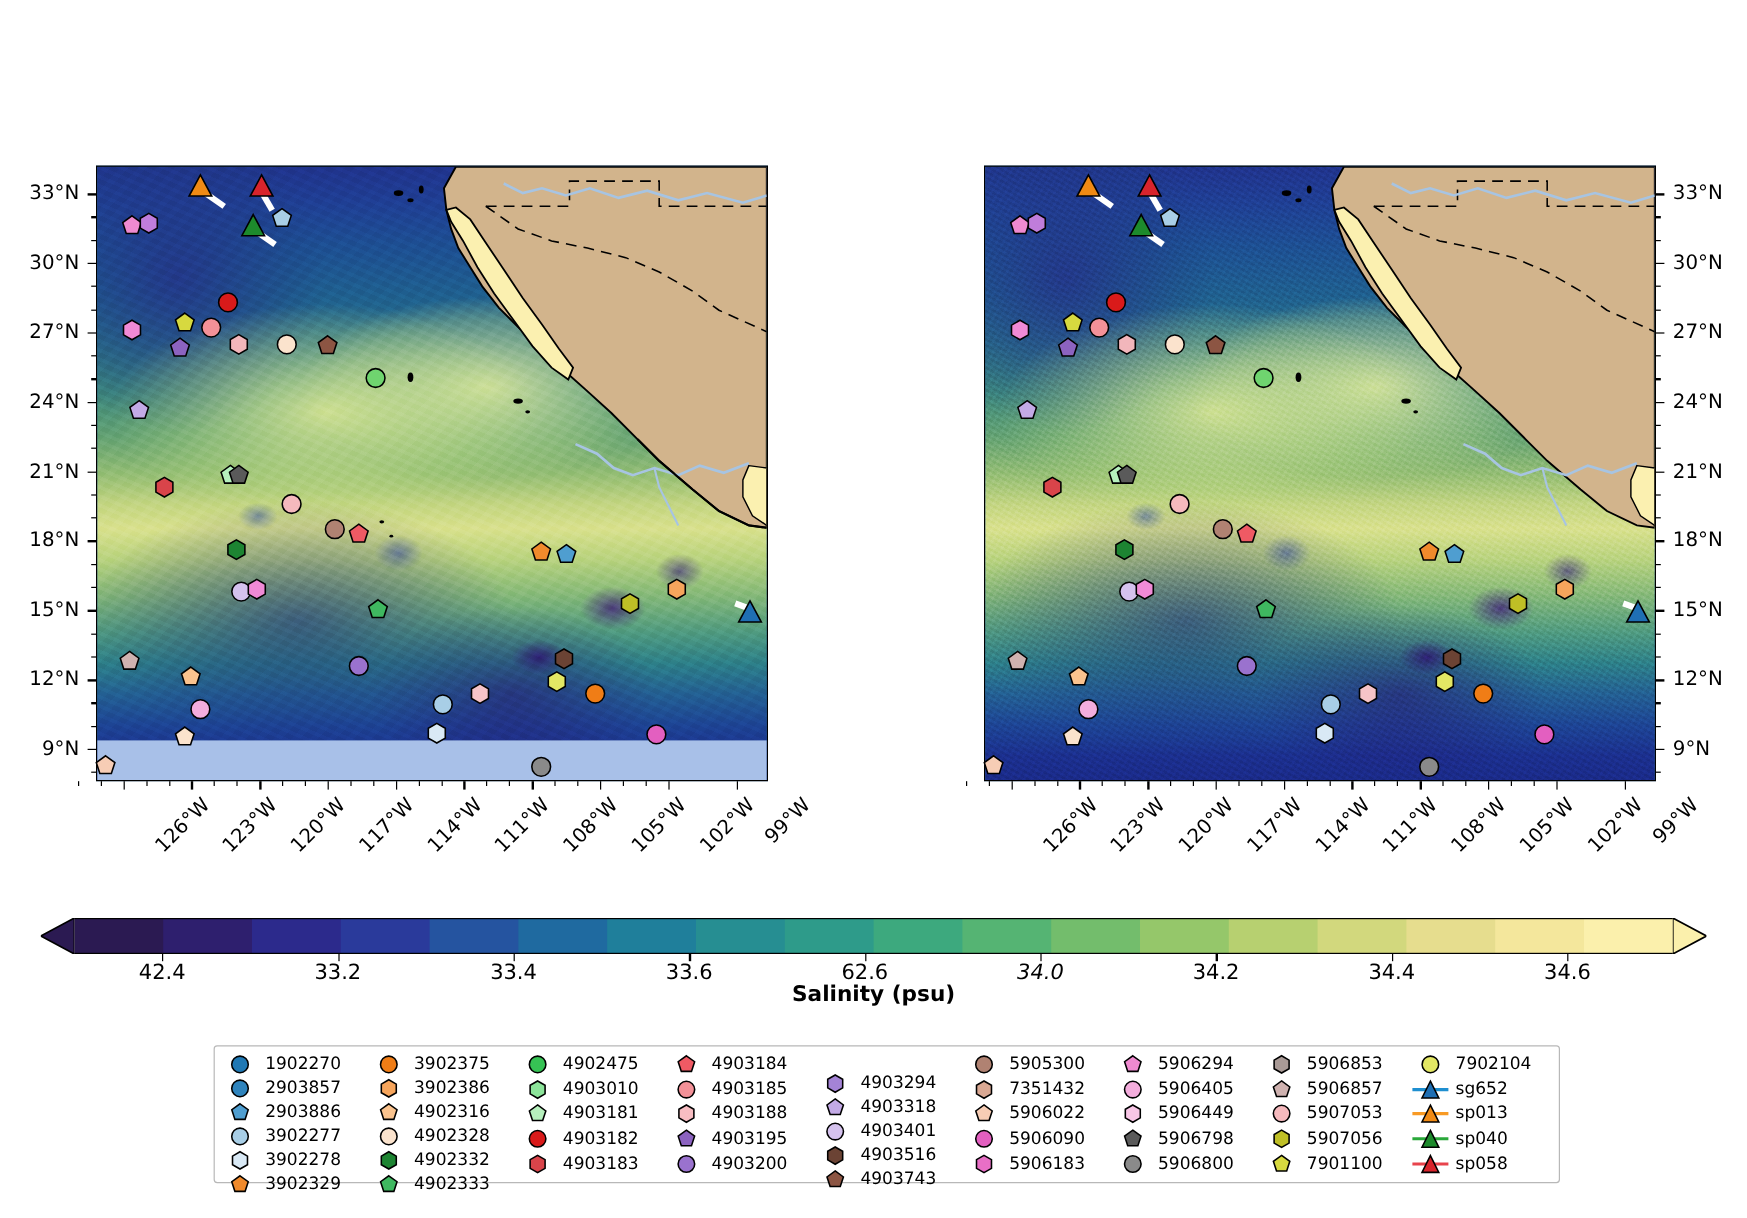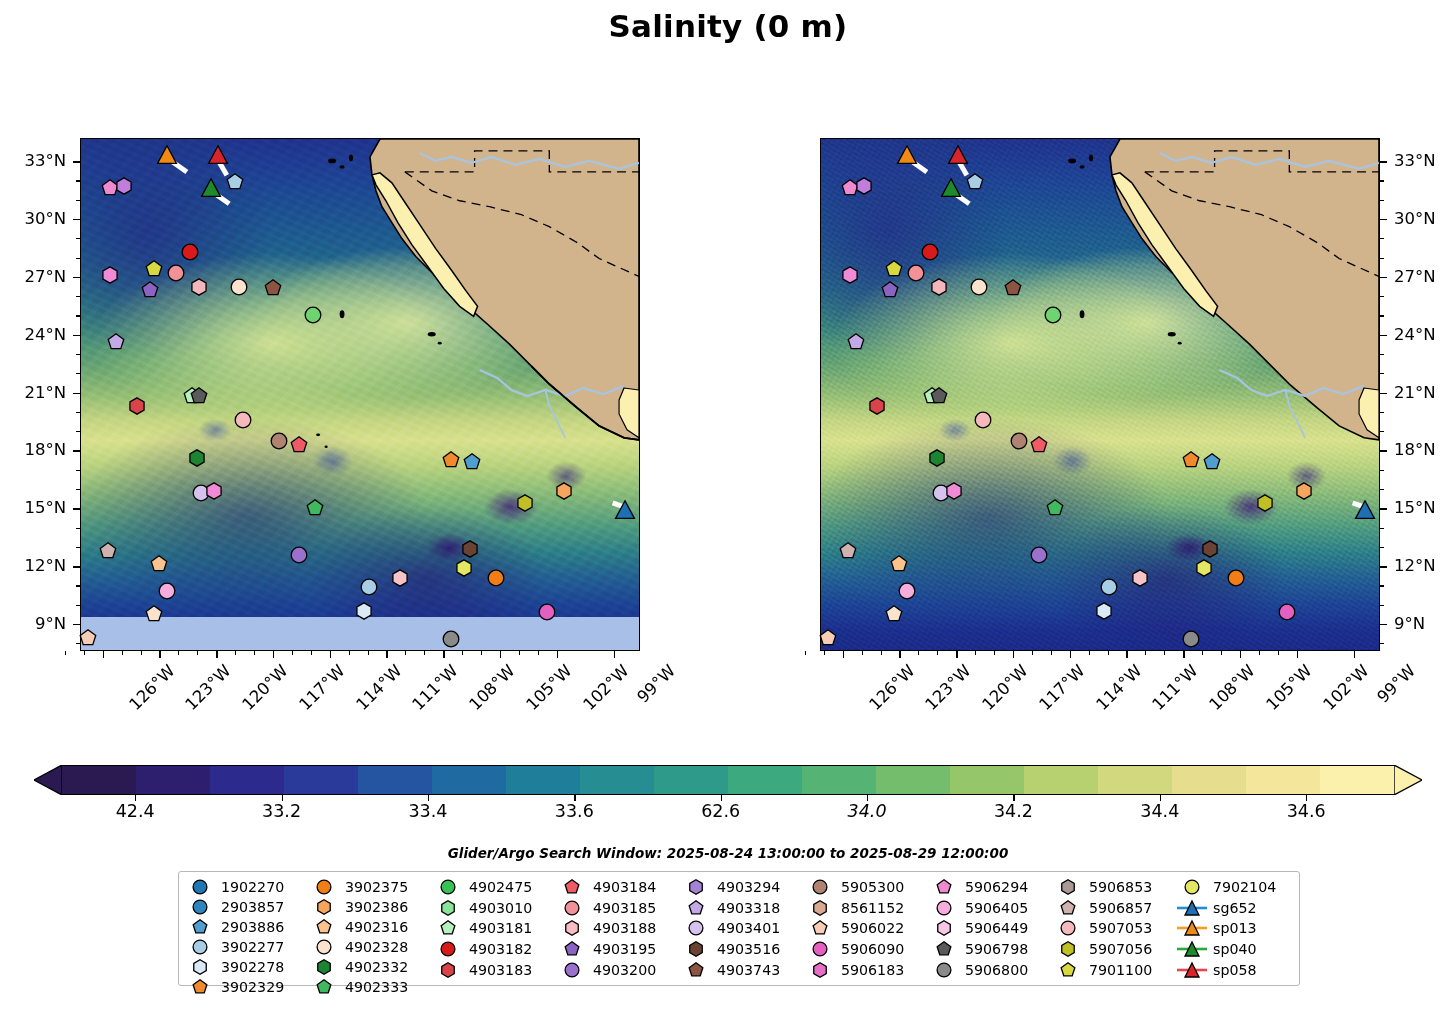--- a/index.html
+++ b/index.html
@@ -126,21 +126,20 @@
   .lg-item{display:flex;align-items:center;height:21px;gap:6px;}
   .lg-sym{width:30px;height:20px;position:relative;flex:0 0 30px;}
   .lg-sym svg{position:absolute;left:50%;top:50%;transform:translate(-50%,-50%);overflow:visible;}
   .lg-txt{font-size:14.2px;color:#000;white-space:nowrap;}
 </style>
 </head>
 <body>
 
 <div class="fig">
 
-  <div id="main-title">Salinity (0 m)</div>
 
   <div class="panel" id="panel-rtofs" style="left:80px;top:138px;width:560px;height:513px;">
     <div class="map">
       <div class="mapinner">
         <div class="ocean">
           <div class="base"></div>
             <div class="eddies"></div>
             <div class="swirl"></div>
         </div>
         <div class="nodata"></div>
@@ -873,21 +872,21 @@
       <div class="cb-lab" style="left: 686.681px;">62.6</div>
       <div class="cb-tick" style="left: 833.055px;"></div>
       <div class="cb-lab" style="left: 833.055px; font-style: italic;">34.0</div>
       <div class="cb-tick" style="left: 979.429px;"></div>
       <div class="cb-lab" style="left: 979.429px;">34.2</div>
       <div class="cb-tick" style="left: 1125.8px;"></div>
       <div class="cb-lab" style="left: 1125.8px;">34.4</div>
       <div class="cb-tick" style="left: 1272.18px;"></div>
       <div class="cb-lab" style="left: 1272.18px;">34.6</div>
     </div>
-  <div id="cb-sub">Glider/Argo Search Window: 2025-08-24 13:00:00 to 2025-08-29 12:00:00</div>
+  <div id="cb-title">Salinity (psu)</div>
 
   <div id="legend">
     <div id="legend-grid">
         <div class="lg-col" style="width: 124px;">
           <div class="lg-item">
             <div class="lg-sym">
               <svg width="15" height="15" viewBox="0 0 15 15">
                 <circle cx="7.5" cy="7.5" r="6.9" fill="#1f78b4" stroke="#000" stroke-width="1.3"></circle>
               </svg>
             </div>
@@ -1061,78 +1060,78 @@
           </div>
           <div class="lg-item">
             <div class="lg-sym">
               <svg width="15" height="15" viewBox="0 0 15 15">
                 <circle cx="7.5" cy="7.5" r="6.9" fill="#9a72ce" stroke="#000" stroke-width="1.3"></circle>
               </svg>
             </div>
             <span class="lg-txt">4903200</span>
           </div>
         </div>
+        <div class="lg-col" style="width: 124px; margin-top: 16px;">
+          <div class="lg-item">
+            <div class="lg-sym">
+              <svg width="15" height="15" viewBox="0 0 15 15">
+                <polygon points="7.50,0.30 13.74,3.90 13.74,11.10 7.50,14.70 1.26,11.10 1.26,3.90" fill="#a483d6" stroke="#000" stroke-width="1.3"></polygon>
+              </svg>
+            </div>
+            <span class="lg-txt">4903294</span>
+          </div>
+          <div class="lg-item">
+            <div class="lg-sym">
+              <svg width="15" height="15" viewBox="0 0 15 15">
+                <polygon points="7.50,0.30 14.35,5.28 11.73,13.32 3.27,13.32 0.65,5.28" fill="#c3aae6" stroke="#000" stroke-width="1.3"></polygon>
+              </svg>
+            </div>
+            <span class="lg-txt">4903318</span>
+          </div>
+          <div class="lg-item">
+            <div class="lg-sym">
+              <svg width="15" height="15" viewBox="0 0 15 15">
+                <circle cx="7.5" cy="7.5" r="6.9" fill="#d5c2ee" stroke="#000" stroke-width="1.3"></circle>
+              </svg>
+            </div>
+            <span class="lg-txt">4903401</span>
+          </div>
+          <div class="lg-item">
+            <div class="lg-sym">
+              <svg width="15" height="15" viewBox="0 0 15 15">
+                <polygon points="7.50,0.30 13.74,3.90 13.74,11.10 7.50,14.70 1.26,11.10 1.26,3.90" fill="#6b4334" stroke="#000" stroke-width="1.3"></polygon>
+              </svg>
+            </div>
+            <span class="lg-txt">4903516</span>
+          </div>
+          <div class="lg-item">
+            <div class="lg-sym">
+              <svg width="15" height="15" viewBox="0 0 15 15">
+                <polygon points="7.50,0.30 14.35,5.28 11.73,13.32 3.27,13.32 0.65,5.28" fill="#8c5543" stroke="#000" stroke-width="1.3"></polygon>
+              </svg>
+            </div>
+            <span class="lg-txt">4903743</span>
+          </div>
+        </div>
         <div class="lg-col" style="width: 124px;">
           <div class="lg-item">
             <div class="lg-sym">
               <svg width="15" height="15" viewBox="0 0 15 15">
-                <polygon points="7.50,0.30 13.74,3.90 13.74,11.10 7.50,14.70 1.26,11.10 1.26,3.90" fill="#a483d6" stroke="#000" stroke-width="1.3"></polygon>
-              </svg>
-            </div>
-            <span class="lg-txt">4903294</span>
-          </div>
-          <div class="lg-item">
-            <div class="lg-sym">
-              <svg width="15" height="15" viewBox="0 0 15 15">
-                <polygon points="7.50,0.30 14.35,5.28 11.73,13.32 3.27,13.32 0.65,5.28" fill="#c3aae6" stroke="#000" stroke-width="1.3"></polygon>
-              </svg>
-            </div>
-            <span class="lg-txt">4903318</span>
-          </div>
-          <div class="lg-item">
-            <div class="lg-sym">
-              <svg width="15" height="15" viewBox="0 0 15 15">
-                <circle cx="7.5" cy="7.5" r="6.9" fill="#d5c2ee" stroke="#000" stroke-width="1.3"></circle>
-              </svg>
-            </div>
-            <span class="lg-txt">4903401</span>
-          </div>
-          <div class="lg-item">
-            <div class="lg-sym">
-              <svg width="15" height="15" viewBox="0 0 15 15">
-                <polygon points="7.50,0.30 13.74,3.90 13.74,11.10 7.50,14.70 1.26,11.10 1.26,3.90" fill="#6b4334" stroke="#000" stroke-width="1.3"></polygon>
-              </svg>
-            </div>
-            <span class="lg-txt">4903516</span>
-          </div>
-          <div class="lg-item">
-            <div class="lg-sym">
-              <svg width="15" height="15" viewBox="0 0 15 15">
-                <polygon points="7.50,0.30 14.35,5.28 11.73,13.32 3.27,13.32 0.65,5.28" fill="#8c5543" stroke="#000" stroke-width="1.3"></polygon>
-              </svg>
-            </div>
-            <span class="lg-txt">4903743</span>
-          </div>
-        </div>
-        <div class="lg-col" style="width: 124px;">
-          <div class="lg-item">
-            <div class="lg-sym">
-              <svg width="15" height="15" viewBox="0 0 15 15">
                 <circle cx="7.5" cy="7.5" r="6.9" fill="#b08272" stroke="#000" stroke-width="1.3"></circle>
               </svg>
             </div>
             <span class="lg-txt">5905300</span>
           </div>
           <div class="lg-item">
             <div class="lg-sym">
               <svg width="15" height="15" viewBox="0 0 15 15">
                 <polygon points="7.50,0.30 13.74,3.90 13.74,11.10 7.50,14.70 1.26,11.10 1.26,3.90" fill="#d9a893" stroke="#000" stroke-width="1.3"></polygon>
               </svg>
             </div>
-            <span class="lg-txt">8561152</span>
+            <span class="lg-txt">7351432</span>
           </div>
           <div class="lg-item">
             <div class="lg-sym">
               <svg width="15" height="15" viewBox="0 0 15 15">
                 <polygon points="7.50,0.30 14.35,5.28 11.73,13.32 3.27,13.32 0.65,5.28" fill="#f7cdb5" stroke="#000" stroke-width="1.3"></polygon>
               </svg>
             </div>
             <span class="lg-txt">5906022</span>
           </div>
           <div class="lg-item">

